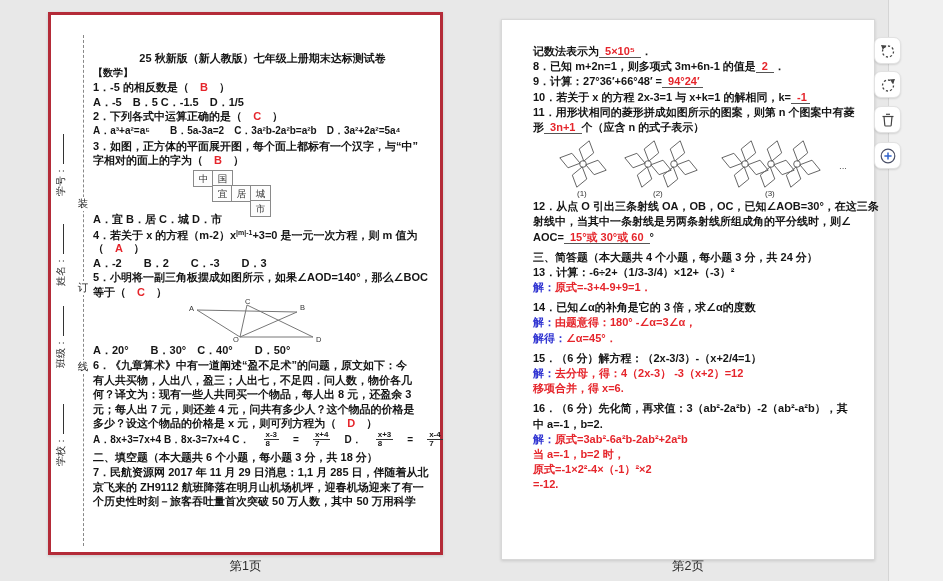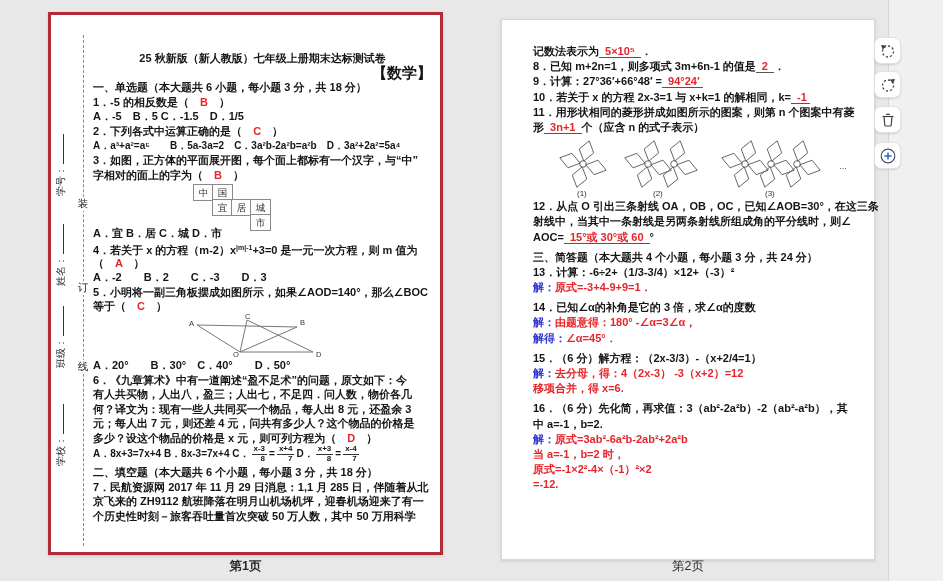--- a/index.html
+++ b/index.html
@@ -25,48 +25,48 @@
   .wline{display:inline-block;width:30px;border-bottom:1px solid #333;height:10px;margin-left:2px;}
 
   
   .content{position:absolute;top:24px;color:#151515;}
   #p1-content{left:42px;right:8px;}
   #p2-content{left:31px;right:8px;}
   .ln{white-space:nowrap;overflow:visible;font-size:11px;font-weight:600;}
   #p1-content .ln{height:14.6px;line-height:14.6px;}
   #p2-content .ln{height:15.2px;line-height:15.2px;}
   .ln.title{height:18px;line-height:18px;padding-top:12px;text-align:center;font-weight:bold;font-size:11px;}
-  .ln.title2{height:20px;line-height:20px;text-align:right;font-weight:bold;font-size:15px;}
+  .ln.title2{height:20px;line-height:20px;text-align:left;font-weight:bold;font-size:10px;}
   .ln.b{font-weight:bold;}
   .ln.sm{font-size:10px;}
   .ln.gap{height:5px !important;}
   .rs-r{color:#e5252b;}
   .rs-bl{color:#3236d2;}
   .rs-u{color:#e5252b;border-bottom:1px solid #555;padding:0 3px;}
   .rs-sup{font-size:7px;vertical-align:4px;}
-  .frac{display:inline-block;vertical-align:middle;text-align:right;font-size:8px;line-height:1.05;margin:0 2px;}
+  .frac{display:inline-block;vertical-align:middle;text-align:left;font-size:8px;line-height:1.05;margin:0 14px;}
   .frac i{display:block;font-style:normal;padding:0 2px;}
   .frac i:first-child{border-bottom:1px solid #333;}
 
   
   .fig{position:relative;}
   #fig-net{height:44px;}
   #fig-net .cell{position:absolute;width:19px;height:15px;border:1px solid #8a8a8a;
                  font-size:9.5px;line-height:15px;text-align:center;color:#333;background:#fdfdfd;}
   #fig-geom{height:44px;}
   #fig-diamonds{height:64px;}
 
   
   .tool-btn{position:absolute;left:874px;width:27px;height:27px;background:#fff;border:1px solid #e2e2e2;
             border-radius:7px;box-shadow:0 1px 2px rgba(0,0,0,.12);display:flex;align-items:center;justify-content:center;
             cursor:pointer;z-index:3;box-sizing:border-box;}
 
   
   .page-label{position:absolute;top:558px;text-align:center;font-size:12.5px;color:#2a2a2a;}
-  #label1{left:48px;width:395px;font-weight:bold;}
+  #label1{left:48px;width:395px;}
   #label2{left:501px;width:374px;}
 </style>
 </head>
 <body>
 
 <div class="right-strip"></div>
 <div class="divider"></div>
 
 <div id="page1" class="sheet">
   <div class="bind-line"></div>
@@ -75,21 +75,20 @@
   <div class="bind-char" style="top:345px">线</div>
 
   <div class="mlabel" style="top:140px"><span>学号：</span><span class="wline"></span></div>
   <div class="mlabel" style="top:230px"><span>姓名：</span><span class="wline"></span></div>
   <div class="mlabel" style="top:312px"><span>班级：</span><span class="wline"></span></div>
   <div class="mlabel" style="top:410px"><span>学校：</span><span class="wline"></span></div>
 
   <div id="p1-content" class="content">
       <div class="ln title"><span>25 秋新版（新人教版）七年级上册期末达标测试卷</span></div>
       <div class="ln title2"><span>【数学】</span></div>
-      <div class="ln b"><span>一、单选题（本大题共 6 小题，每小题 3 分，共 18 分）</span></div>
       <div class="ln"><span>1．-5 的相反数是（　</span><span class="rs-r">B</span><span>　）</span></div>
       <div class="ln"><span>A．-5　B．5 C．-1.5　D．1/5</span></div>
       <div class="ln"><span>2．下列各式中运算正确的是（　</span><span class="rs-r">C</span><span>　）</span></div>
       <div class="ln sm"><span>A．a³+a²=a⁵　　B．5a-3a=2　C．3a²b-2a²b=a²b　D．3a²+2a²=5a⁴</span></div>
       <div class="ln"><span>3．如图，正方体的平面展开图，每个面上都标有一个汉字，与“中”</span></div>
       <div class="ln"><span>字相对的面上的字为（　</span><span class="rs-r">B</span><span>　）</span></div>
       <div id="fig-net" class="fig">
     <div class="cell" style="left:100px;top:2px">中</div>
     <div class="cell" style="left:119px;top:2px">国</div>
     <div class="cell" style="left:119px;top:17px">宜</div>

